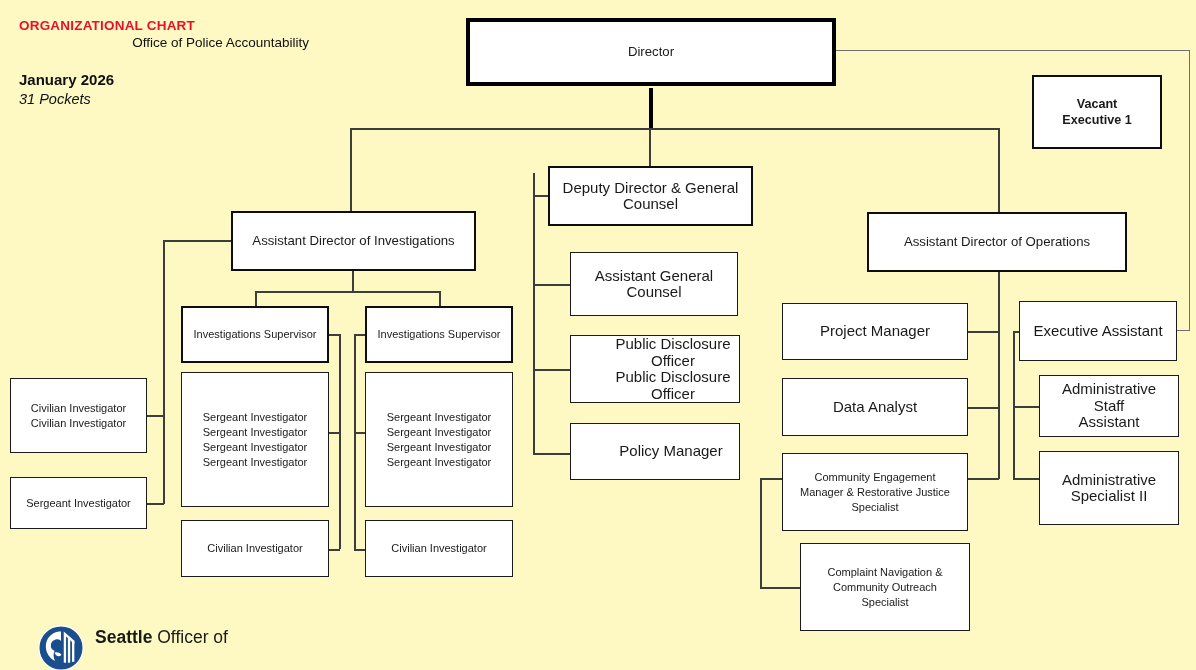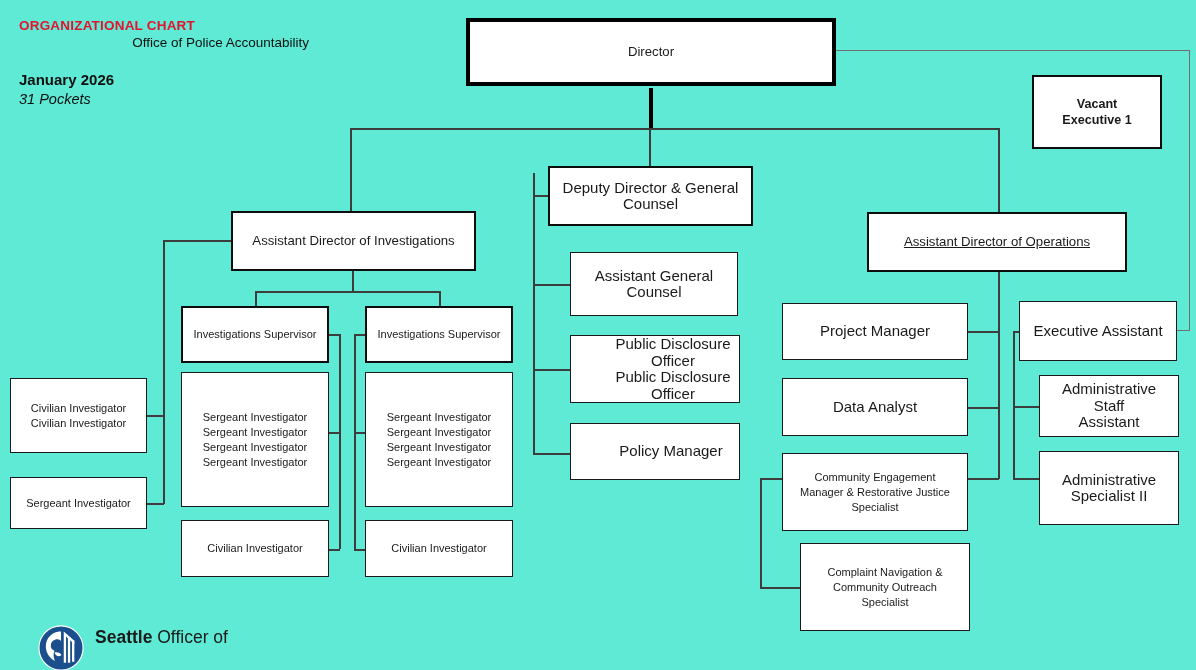--- a/index.html
+++ b/index.html
@@ -4,21 +4,21 @@
 <style>
   html,body{margin:0;padding:0;background:#ffffff;}
   body{
     font-family:"Liberation Sans", sans-serif;
     -webkit-font-smoothing:antialiased;
   }
   #canvas{
     position:relative;
     width:1196px;
     height:670px;
-    background:#5eead4;
+    background:#fef9c3;
     overflow:hidden;
   }
 
   
   .hdr{position:absolute;left:19px;top:18px;width:290px;}
   .hdr .l1{
     color:#e8112d;font-weight:bold;font-size:13.5px;letter-spacing:.2px;
     font-stretch:condensed;line-height:16px;white-space:nowrap;
   }
   .hdr .l2,.hdr .l3{
@@ -163,21 +163,21 @@
   </div>
 
   <div class="box" style="left:570px;top:423px;width:170px;height:57px;padding-left:32px;">
     <span class="txt">Policy Manager</span>
   </div>
 
   <div class="box med big" style="left:231px;top:211px;width:245px;height:60px;">
     <span class="txt">Assistant Director of Investigations</span>
   </div>
 
-  <div class="box med big" style="left:867px;top:212px;width:260px;height:60px;text-decoration:underline;">
+  <div class="box med big" style="left:867px;top:212px;width:260px;height:60px;">
     <span class="txt">Assistant Director of Operations</span>
   </div>
 
   <div class="box med sm" style="left:181px;top:306px;width:148px;height:57px;">
     <span class="txt">Investigations Supervisor</span>
   </div>
 
   <div class="box med sm" style="left:365px;top:306px;width:148px;height:57px;">
     <span class="txt">Investigations Supervisor</span>
   </div>

